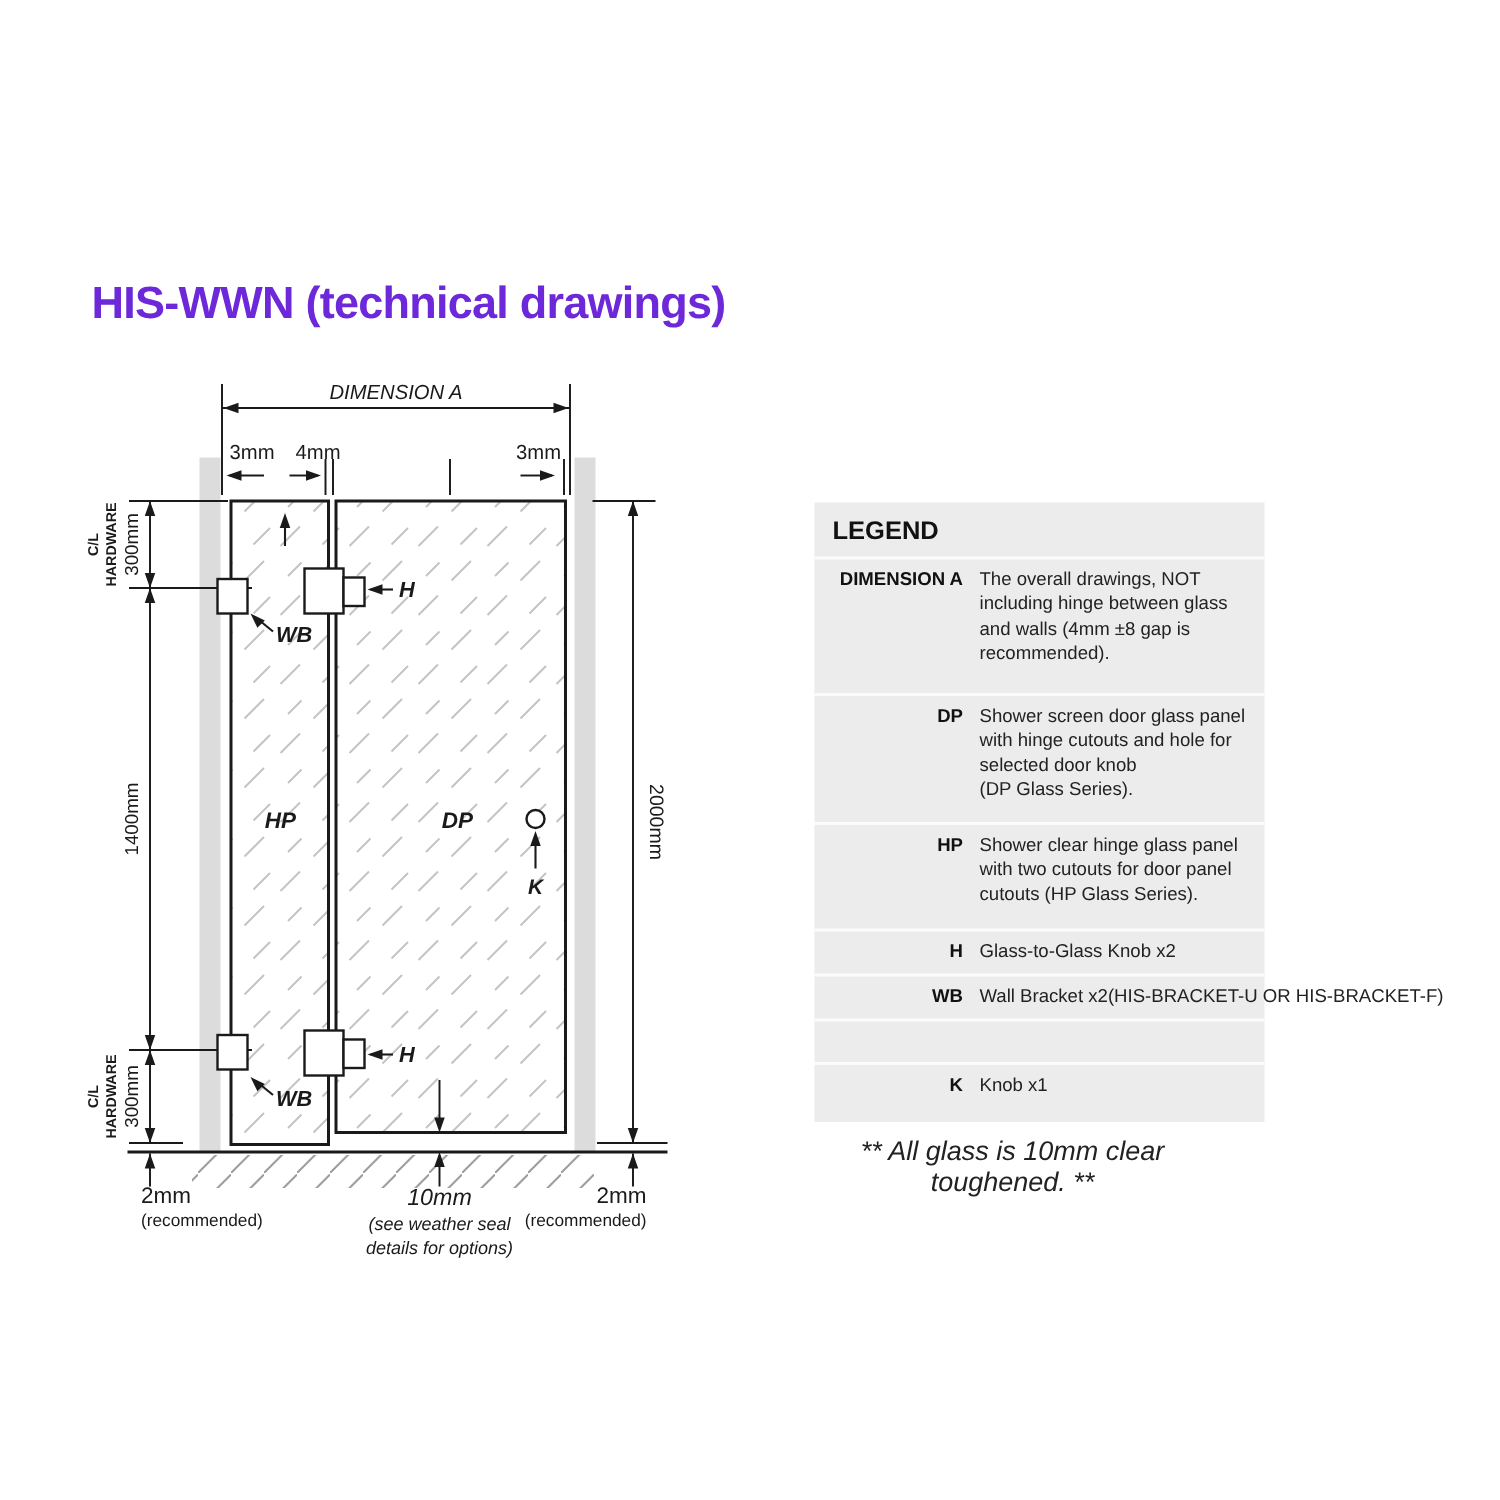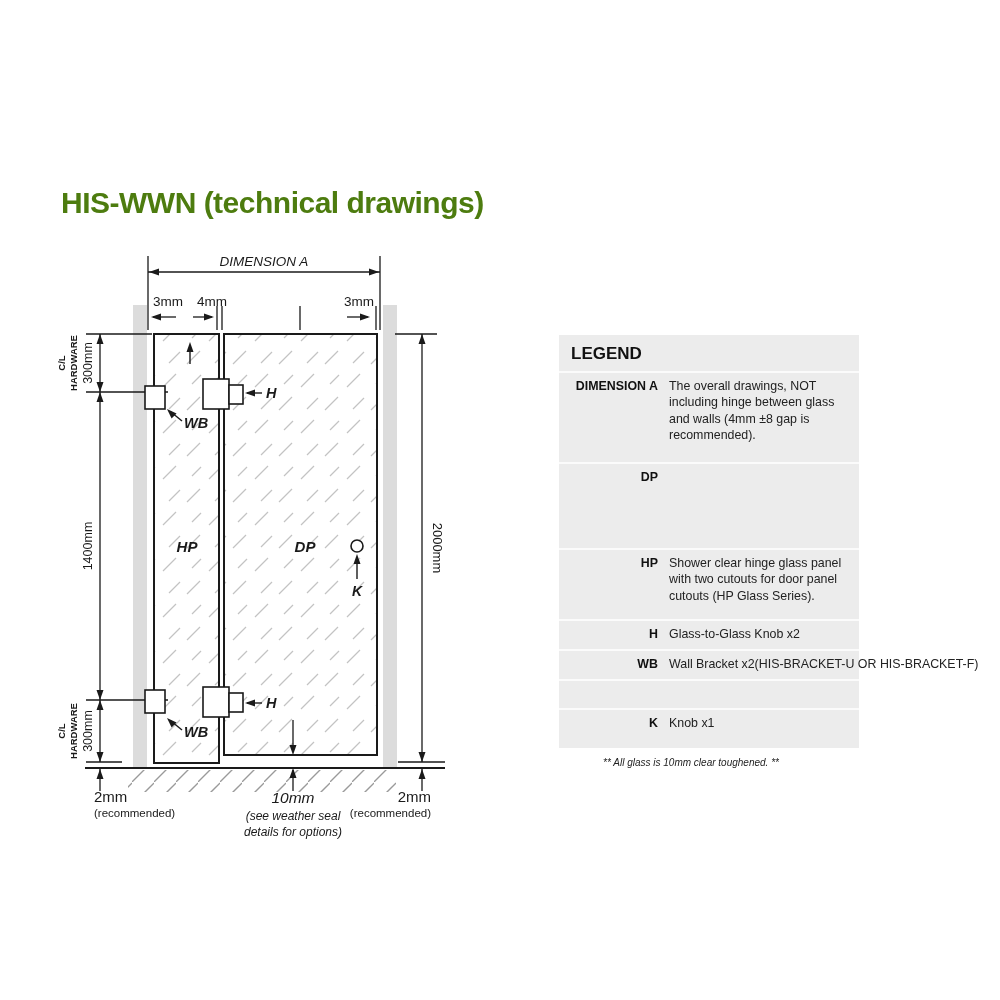--- a/index.html
+++ b/index.html
@@ -1,37 +1,37 @@
 <!DOCTYPE html>
 <html><head>
 <meta charset="utf-8">
 <style>
   html,body{margin:0;padding:0;background:#fff;}
   .page{position:relative;width:1000px;height:1000px;background:#fff;overflow:hidden;
         font-family:"Liberation Sans",sans-serif;color:#1a1a1a;}
   .title{position:absolute;left:61px;top:186px;margin:0;font-size:30px;font-weight:bold;
-         letter-spacing:-0.5px;color:#4d7c0f;}
+         letter-spacing:-0.5px;color:#6d28d9;}
   svg text{font-family:"Liberation Sans",sans-serif;fill:#1a1a1a;}
   
-  .legend{position:absolute;left:559px;top:335px;width:264px;}
+  .legend{position:absolute;left:543px;top:335px;width:264px;}
   .legend-box{background:#ececec;width:300px;}
   .legend-title{font-size:17px;font-weight:bold;padding:9px 12px 7px 12px;color:#111;}
   .lrow{display:flex;border-top:2px solid #fbfbfb;padding:5px 0 6px 0;}
   .lterm{width:110px;box-sizing:border-box;text-align:right;padding-right:11px;
          font-weight:bold;font-size:12.4px;line-height:1.32;color:#111;}
   .ldesc{width:188px;font-size:12.4px;line-height:1.32;color:#222;}
   .ldesc .dline{white-space:nowrap;}
   .lrow.row-dima{min-height:78px;}
   .lrow.row-dp{min-height:73px;}
   .lrow.row-hp{min-height:58px;}
   .lrow.row-h{min-height:17px;}
   .lrow.row-wb{min-height:17px;}
   .lrow.row-empty{min-height:16px;}
   .lrow.row-k{min-height:27px;}
-  .legend-footnote{margin-top:9px;text-align:center;font-style:italic;font-size:10px;color:#222;}
+  .legend-footnote{margin-top:9px;text-align:center;font-style:italic;font-size:18px;color:#222;}
 </style>
 </head>
 <body>
 
 <div class="page">
 
   <h1 class="title">HIS-WWN (technical drawings)</h1>
 
   <svg width="1000" height="1000" viewBox="0 0 1000 1000" style="position:absolute;left:0;top:0;">
     <defs>
@@ -211,20 +211,26 @@
         <div class="ldesc">
           <div class="dline">The overall drawings, NOT</div>
           <div class="dline">including hinge between glass</div>
           <div class="dline">and walls (4mm ±8 gap is</div>
           <div class="dline">recommended).</div>
         </div>
       </div>
 
       <div class="lrow row-dp">
         <div class="lterm">DP</div>
+        <div class="ldesc">
+          <div class="dline">Shower screen door glass panel</div>
+          <div class="dline">with hinge cutouts and hole for</div>
+          <div class="dline">selected door knob</div>
+          <div class="dline">(DP Glass Series).</div>
+        </div>
       </div>
 
       <div class="lrow row-hp">
         <div class="lterm">HP</div>
         <div class="ldesc">
           <div class="dline">Shower clear hinge glass panel</div>
           <div class="dline">with two cutouts for door panel</div>
           <div class="dline">cutouts (HP Glass Series).</div>
         </div>
       </div>

